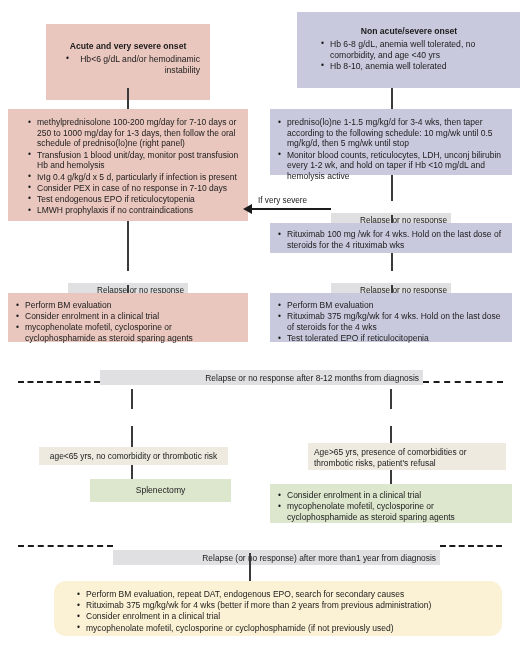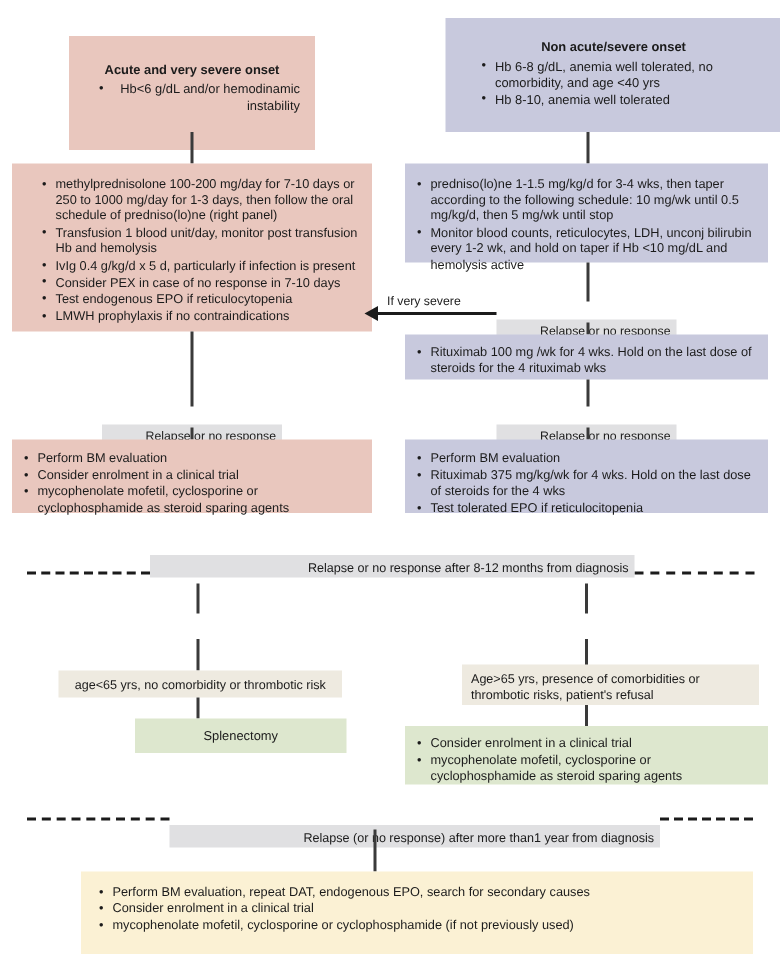--- a/index.html
+++ b/index.html
@@ -192,21 +192,22 @@
 
   <div class="dash" style="left:18px;top:545px;width:95px;"></div>
   <div class="dash" style="left:440px;top:545px;width:62px;"></div>
 
   <div class="box grey hdrbox" style="left:113px;top:538px;width:327px;height:15px;padding:3px 4px;font-size:8.4px;">
     <span>Relapse (or no response) after more than1 year from diagnosis</span>
   </div>
 
   <div class="vline" style="left:249px;top:553px;height:28px;"></div>
 
-  <div class="box cream" style="left:54px;top:581px;width:448px;height:55px;padding:8px 12px;font-size:8.5px;">
+  <div class="box cream" style="left:54px;top:581px;width:448px;height:55px;padding:8px 23px;font-size:8.5px;border-radius:12px;">
     <ul class="bl">
       <li>Perform BM evaluation, repeat DAT, endogenous EPO, search for secondary causes</li>
+      <li>Rituximab 375 mg/kg/wk for 4 wks (better if more than 2 years from previous administration)</li>
       <li>Consider enrolment in a clinical trial</li>
       <li>mycophenolate mofetil, cyclosporine or cyclophosphamide (if not previously used)</li>
     </ul>
   </div>
 
 </div>
 
 </body></html>

